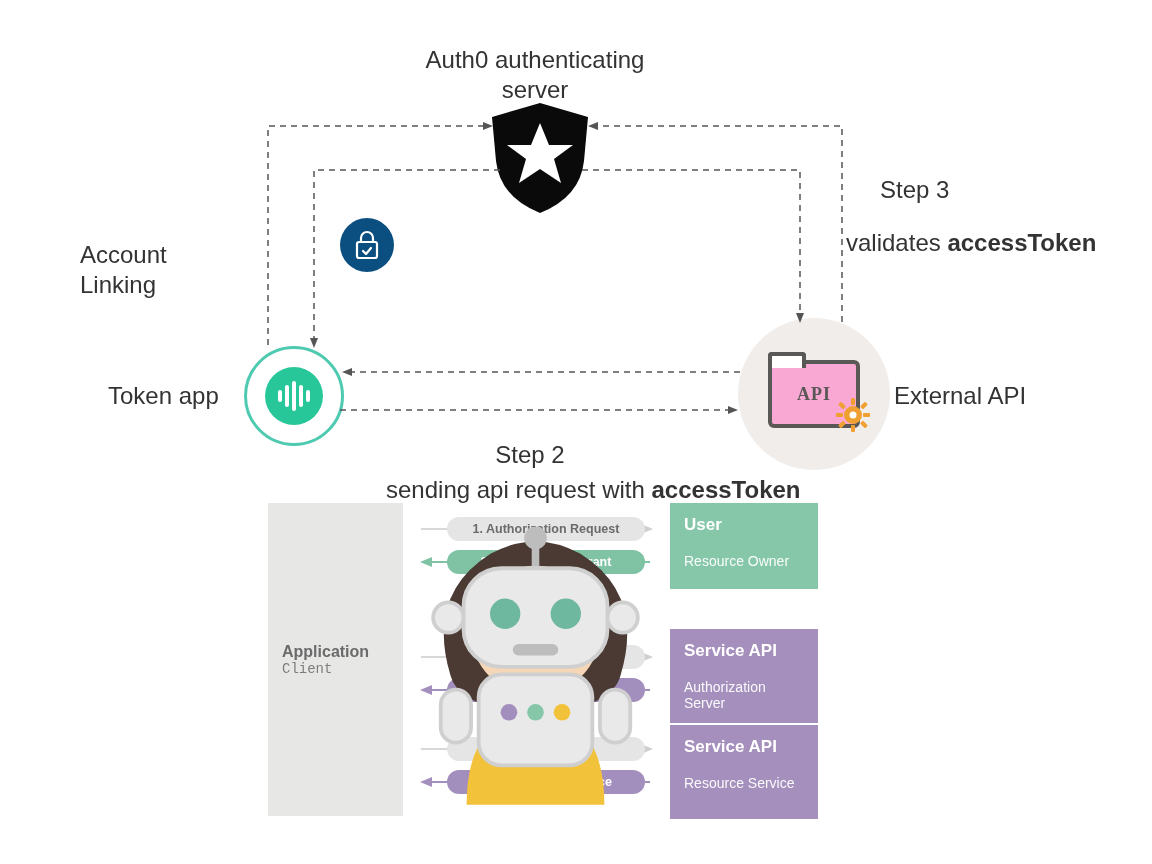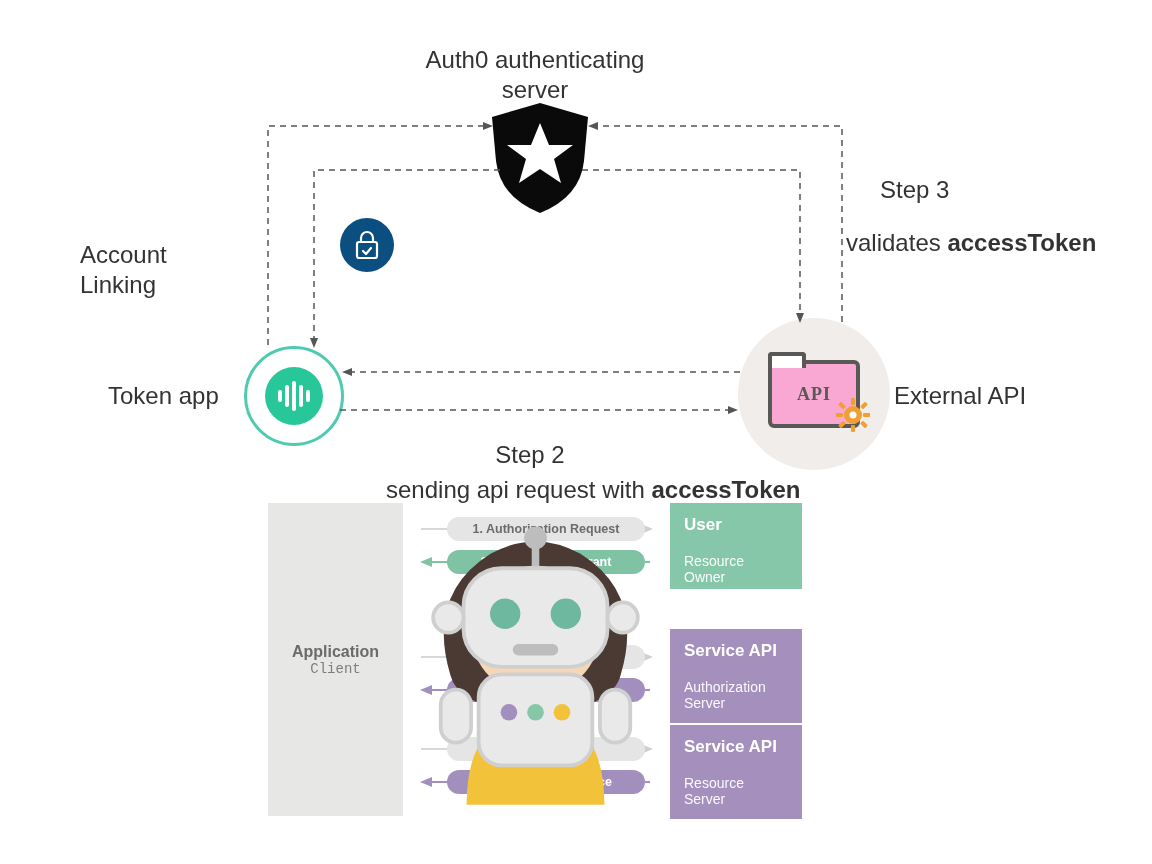--- a/index.html
+++ b/index.html
@@ -17,24 +17,24 @@
   .alexa-inner span{width:4px;background:#fff;border-radius:2px;}
   .b1{height:12px;} .b2{height:22px;} .b3{height:30px;} .b4{height:22px;} .b5{height:12px;}
   .lock-circle{width:54px;height:54px;border-radius:50%;background:#0b4f80;display:flex;align-items:center;justify-content:center;}
   .api-circle{width:152px;height:152px;border-radius:50%;background:#f1edea;display:flex;align-items:center;justify-content:center;}
   .api-box{width:84px;height:60px;border:4px solid #5a5757;border-radius:6px 6px 6px 6px;display:flex;align-items:center;justify-content:center;position:relative;background:#f9a8d4;font-family:Liberation Serif, serif;}
   .api-tab{position:absolute;top:-12px;left:-4px;width:30px;height:12px;border:4px solid #5a5757;border-bottom:none;border-radius:4px 4px 0 0;background:#fff;}
   .api-text{font-weight:800;font-size:18px;color:#5a5757;letter-spacing:1px;}
   .gear{position:absolute;right:-14px;bottom:-8px;}
   
   .flow{position:absolute;left:268px;top:503px;width:580px;height:320px;}
-  .app-box{position:absolute;left:0;top:0;width:135px;height:313px;background:#e7e7e6;display:flex;flex-direction:column;justify-content:center;padding:0 14px;box-sizing:border-box;text-align:center;}
+  .app-box{position:absolute;left:0;top:0;width:135px;height:313px;background:#e7e7e6;display:flex;flex-direction:column;justify-content:center;padding:0 14px;box-sizing:border-box;}
   .app-title{font-weight:700;color:#6b6b6b;font-size:16px;}
   .app-sub{color:#7d7d7d;font-size:14px;font-family:Liberation Mono, monospace;}
-  .actor{position:absolute;left:402px;width:132px;padding:12px 14px;box-sizing:border-box;color:#fff;}
+  .actor{position:absolute;left:402px;width:148px;padding:12px 14px;box-sizing:border-box;color:#fff;}
   .actor .t{font-weight:700;font-size:17px;}
   .actor .s{font-size:14px;opacity:.95;margin-top:18px;}
   .actor.user{top:0;height:86px;background:#86c7a9;}
   .actor.auth{top:126px;height:94px;background:#a48fbd;}
   .actor.res{top:222px;height:94px;background:#a48fbd;}
   .pill{position:absolute;left:179px;width:198px;height:24px;border-radius:12px;display:flex;align-items:center;justify-content:center;font-size:12.5px;font-weight:600;}
   .pill.gray{background:#e5e5e5;color:#6b6b6b;}
   .pill.green{background:#7fc2a4;color:#fff;}
   .pill.purple{background:#a38fbd;color:#fff;}
   .flow svg{position:absolute;left:150px;top:0;width:235px;height:320px;}
@@ -153,21 +153,21 @@
     <div class="actor user">
       <div class="t">User</div>
       <div class="s">Resource Owner</div>
     </div>
     <div class="actor auth">
       <div class="t">Service API</div>
       <div class="s">Authorization Server</div>
     </div>
     <div class="actor res">
       <div class="t">Service API</div>
-      <div class="s">Resource Server</div>
+      <div class="s">Resource Service</div>
     </div>
 
     <svg>
 
       <line class="aline gray" x1="3" y1="26" x2="225" y2="26"></line>
         <polygon class="atri gray" points="223,21 235,26 223,31"></polygon>
 
       <line class="aline green" x1="12" y1="59" x2="232" y2="59"></line>
         <polygon class="atri green" points="14,54 2,59 14,64"></polygon>
 

